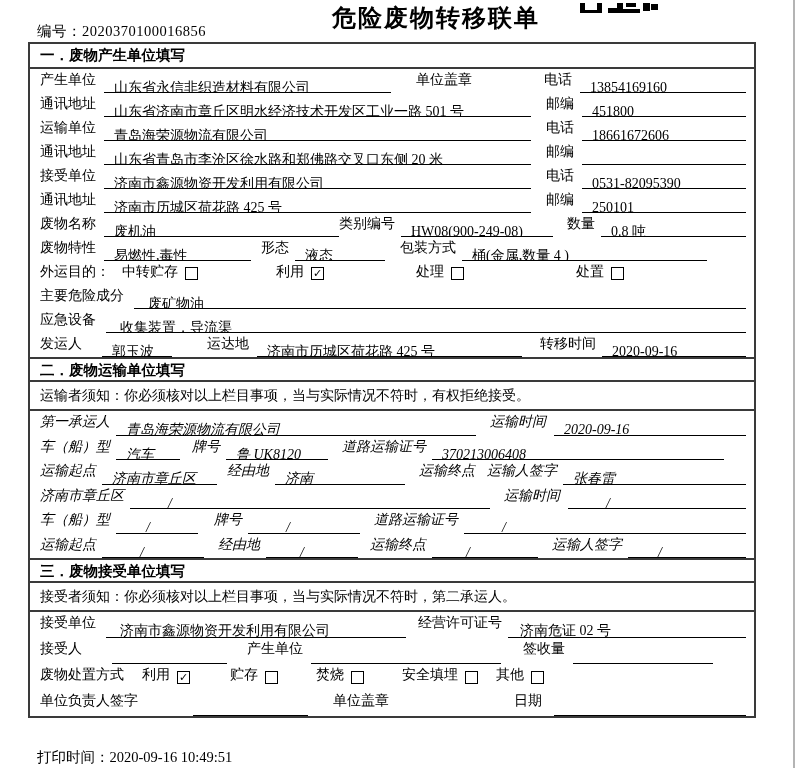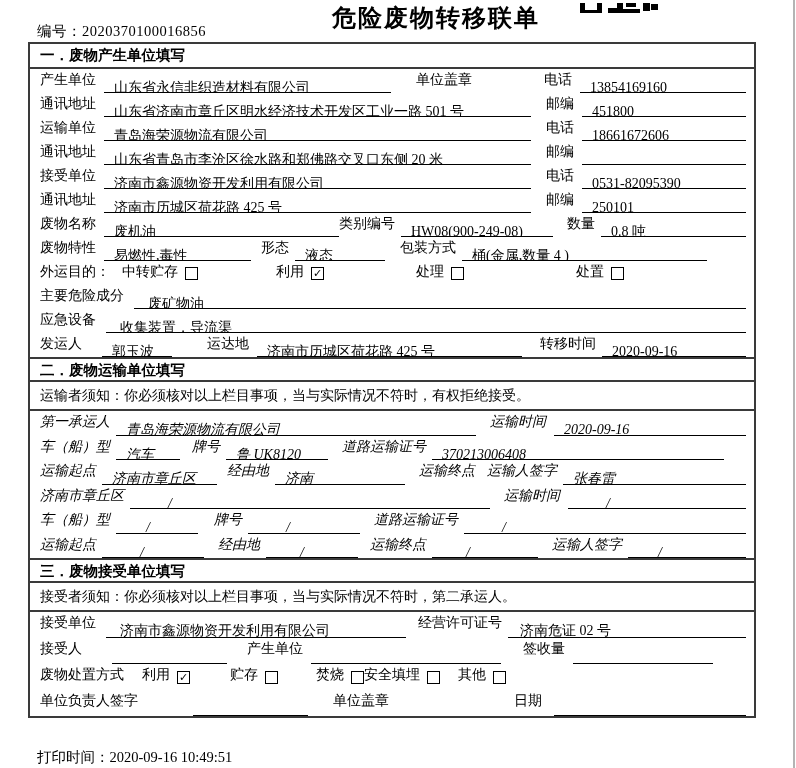--- a/index.html
+++ b/index.html
@@ -250,21 +250,21 @@
     </div>
 
     <div class="r r3">
       <span class="lbl">废物处置方式</span>
       <span class="lbl" style="margin-left:18px">利用</span>
       <span class="cb">✓</span>
       <span class="lbl" style="margin-left:40px">贮存</span>
       <span class="cb"></span>
       <span class="lbl" style="margin-left:38px">焚烧</span>
       <span class="cb"></span>
-      <span class="lbl" style="">安全填埋</span>
+      <span class="lbl" style="margin-left:38px">安全填埋</span>
       <span class="cb"></span>
       <span class="lbl" style="margin-left:18px">其他</span>
       <span class="cb"></span>
     </div>
 
     <div class="r r3">
       <span class="lbl">单位负责人签字</span>
       <span class="u" style="width:115px;margin-left:55px"></span>
       <span class="lbl" style="margin-left:25px">单位盖章</span>
       <span class="lbl" style="margin-left:125px">日期</span>

